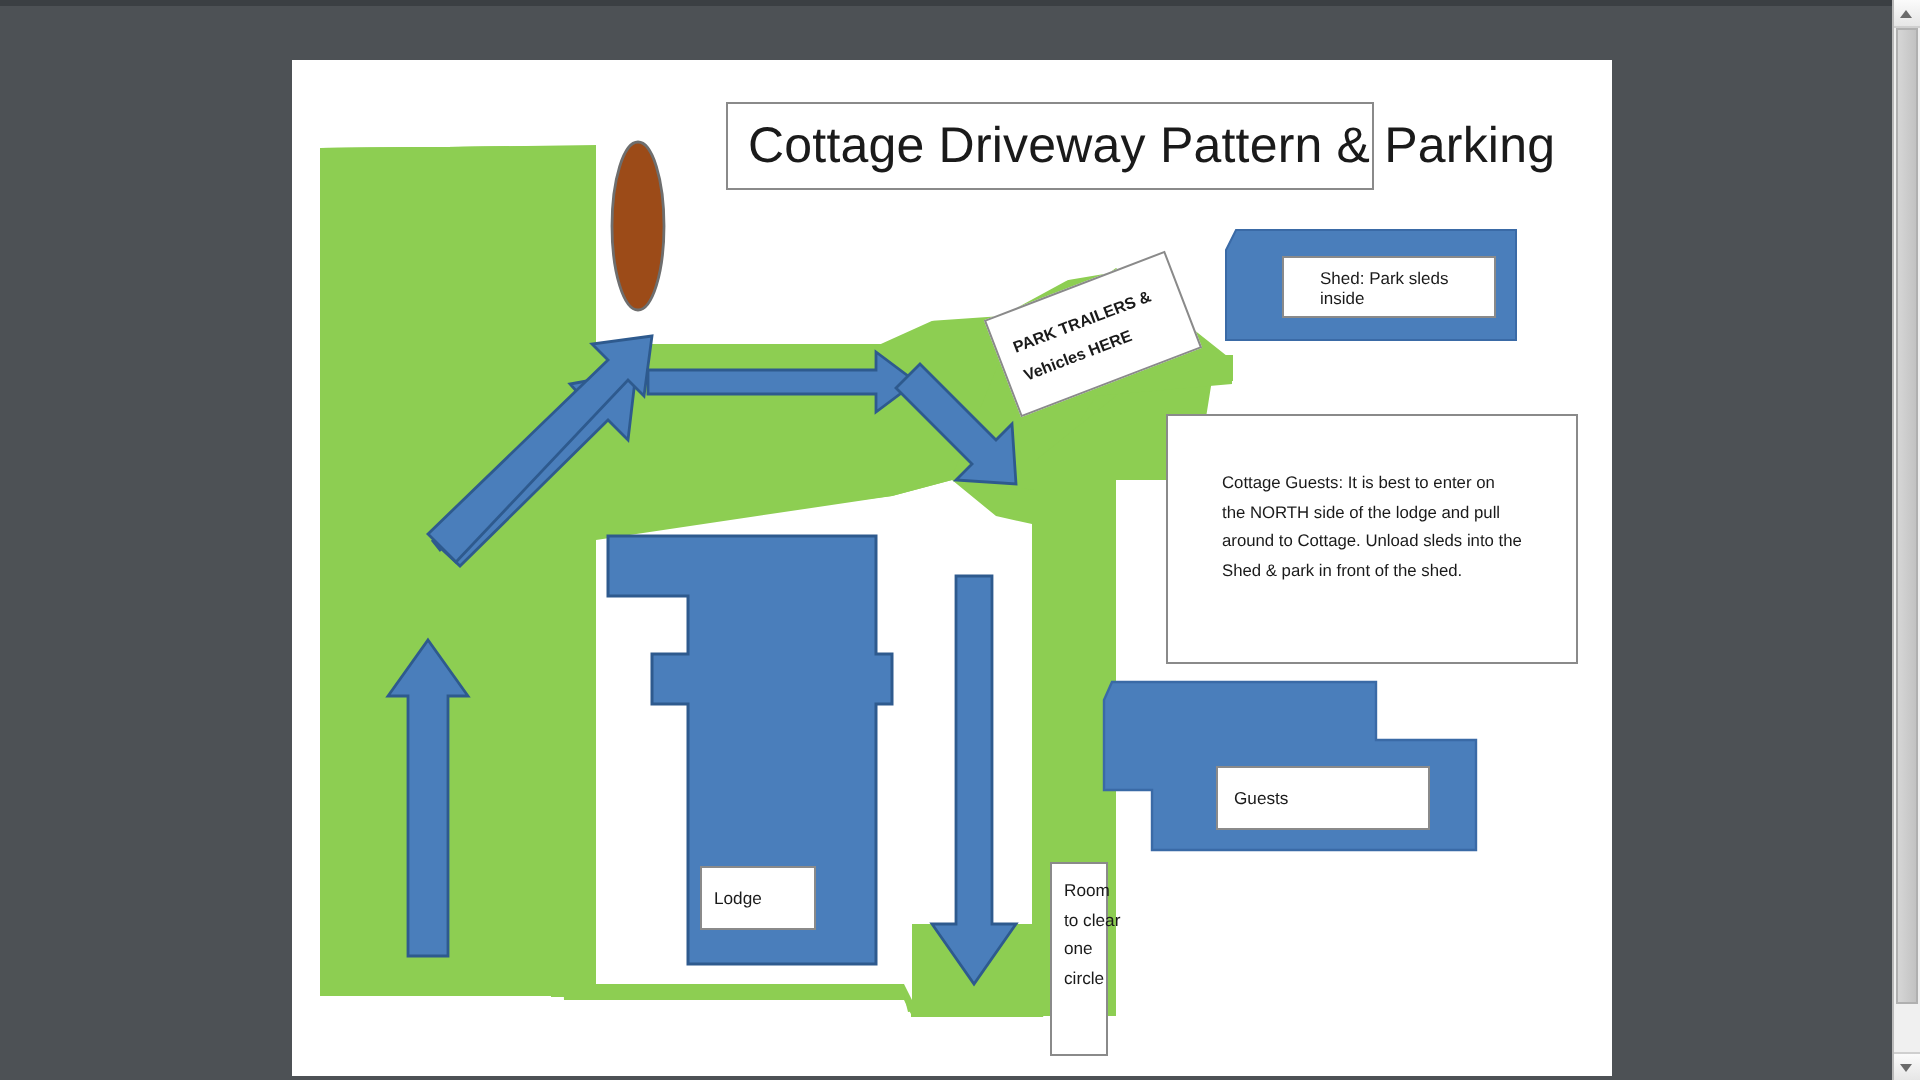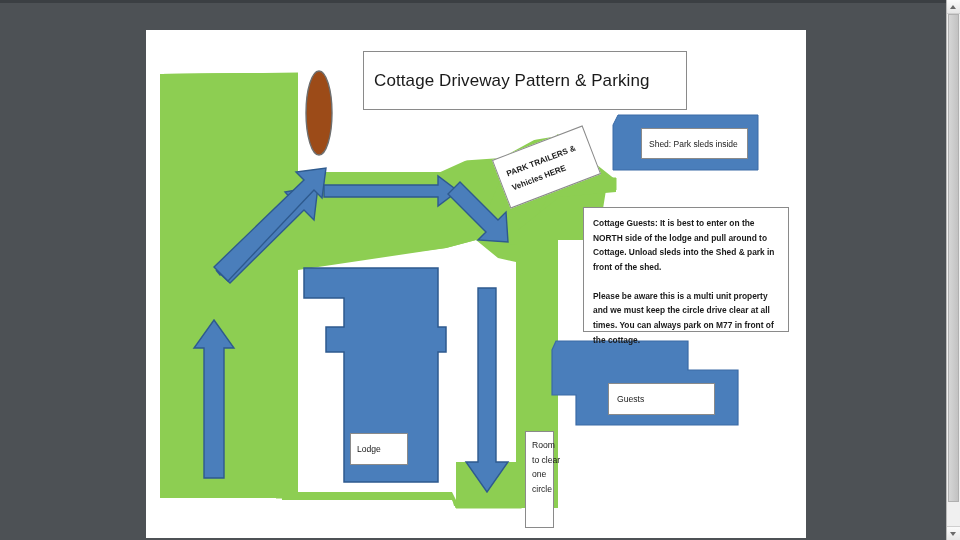--- a/index.html
+++ b/index.html
@@ -79,46 +79,46 @@
   .label-box {
     position: absolute;
     background: #ffffff;
     border: 1px solid #8a8a8a;
     box-sizing: border-box;
     color: #1a1a1a;
   }
 
   #title-box {
     left: 217px; top: 21px;
-    width: 324px; height: 59px;
+    width: 324px; height: 44px;
     display: flex;
     align-items: center;
     padding-left: 10px;
-    font-size: 17px;
+    font-size: 25px;
     letter-spacing: .1px;
     white-space: nowrap;
   }
 
   #shed-label {
     left: 495px; top: 98px;
     width: 107px; height: 31px;
     display: flex;
     align-items: center;
-    padding-left: 7px;
+    padding-left: 18px;
     font-size: 8.5px;
   }
 
   #info-box {
     left: 437px; top: 177px;
     width: 206px; height: 125px;
     padding: 8px 9px 0 9px;
     font-size: 8.4px;
     line-height: 14.6px;
   }
-  #info-box p { margin: 0; font-weight: bold; }
+  #info-box p { margin: 18px; }
   #info-box p.gap { margin-top: 14.5px; }
 
   #cottage-label {
     left: 462px; top: 353px;
     width: 107px; height: 32px;
     display: flex;
     align-items: center;
     padding-left: 8px;
     font-size: 8.6px;
   }
@@ -317,21 +317,20 @@
 
     <div class="label-box" id="shed-label">Shed: Park sleds inside</div>
 
     <div class="label-box" id="trailer-label">
       <div>PARK TRAILERS &amp;</div>
       <div>Vehicles  HERE</div>
     </div>
 
     <div class="label-box" id="info-box">
       <p>Cottage Guests: It is best to enter on the NORTH side of the lodge and pull around to Cottage. Unload sleds into the Shed &amp; park in front of the shed.</p>
-      <p class="gap">Please be aware this is a multi unit property and we must keep the circle drive clear at all times. You can always park on M77 in front of the cottage.</p>
     </div>
 
     <div class="label-box" id="cottage-label">Guests</div>
 
     <div class="label-box" id="lodge-label">Lodge</div>
 
     <div class="label-box" id="room-label">
       <div>Room</div>
       <div>to clear</div>
       <div>one</div>

